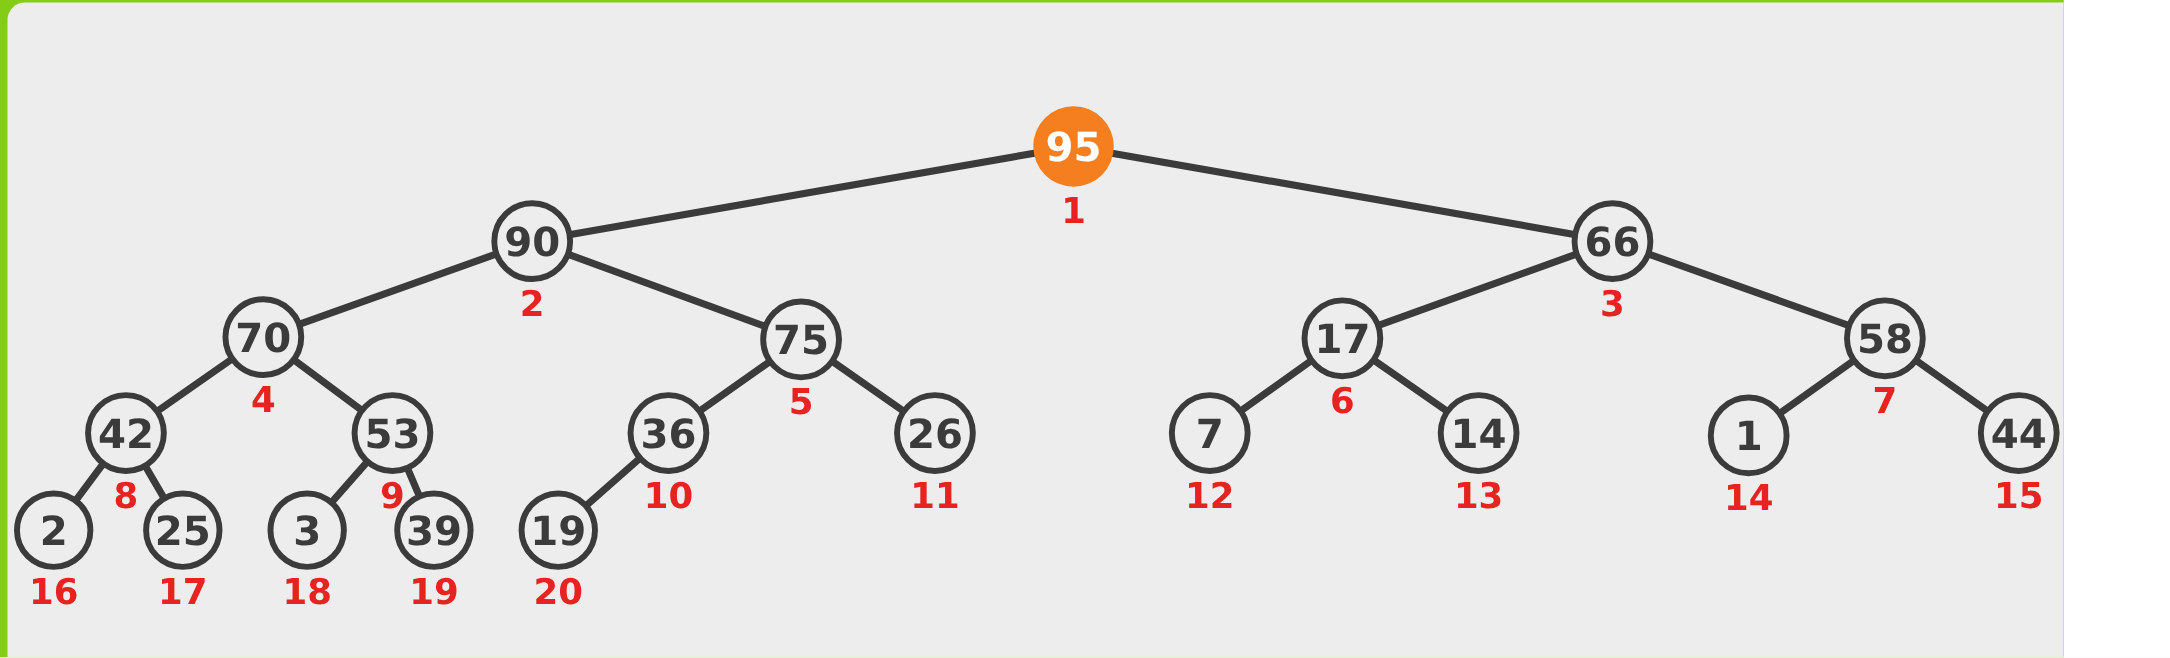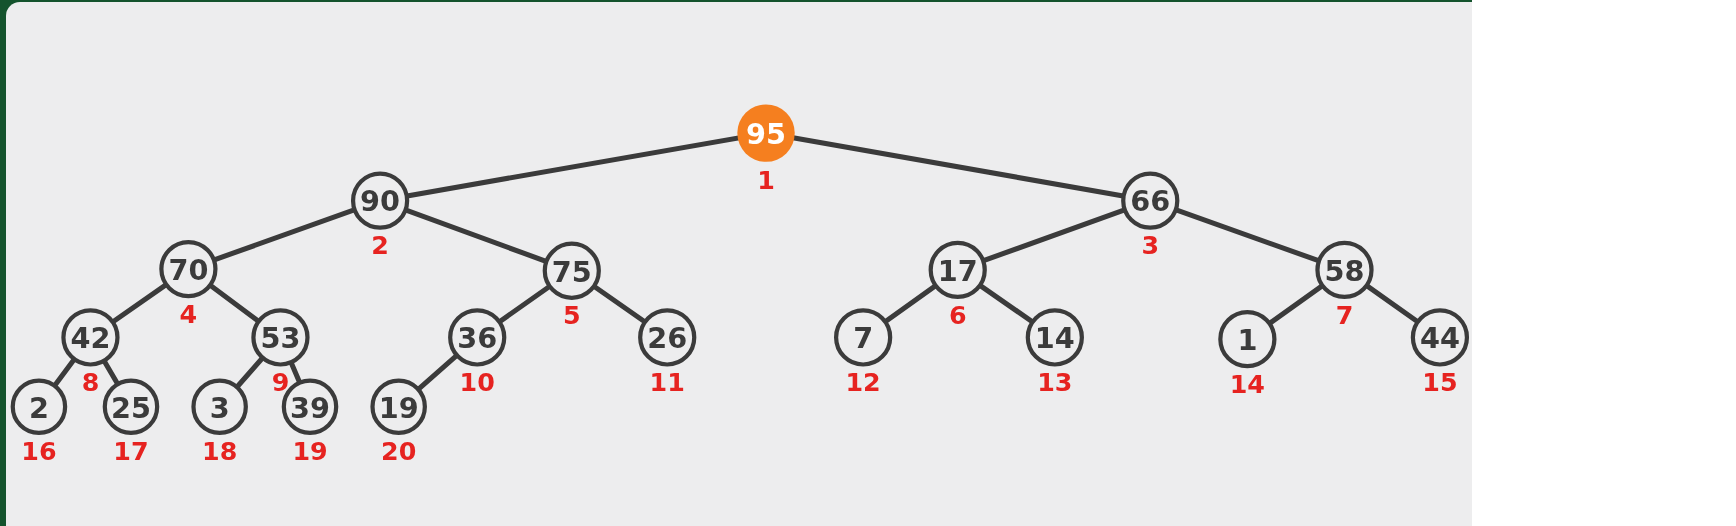--- a/index.html
+++ b/index.html
@@ -3,23 +3,23 @@
 <meta charset="utf-8">
 <style>
   html, body {
     margin: 0;
     padding: 0;
     background: #ffffff;
     font-family: "DejaVu Sans", "Liberation Sans", sans-serif;
   }
   .page {
     position: relative;
-    width: 1472px;
+    width: 1651px;
     height: 526px;
-    background: #14532d;
+    background: #84cc16;
     overflow: hidden;
   }
   .panel {
     position: absolute;
     left: 6px;
     top: 2px;
     right: 0;
     bottom: 0;
     background: #ededee;
     border-top-left-radius: 14px;

